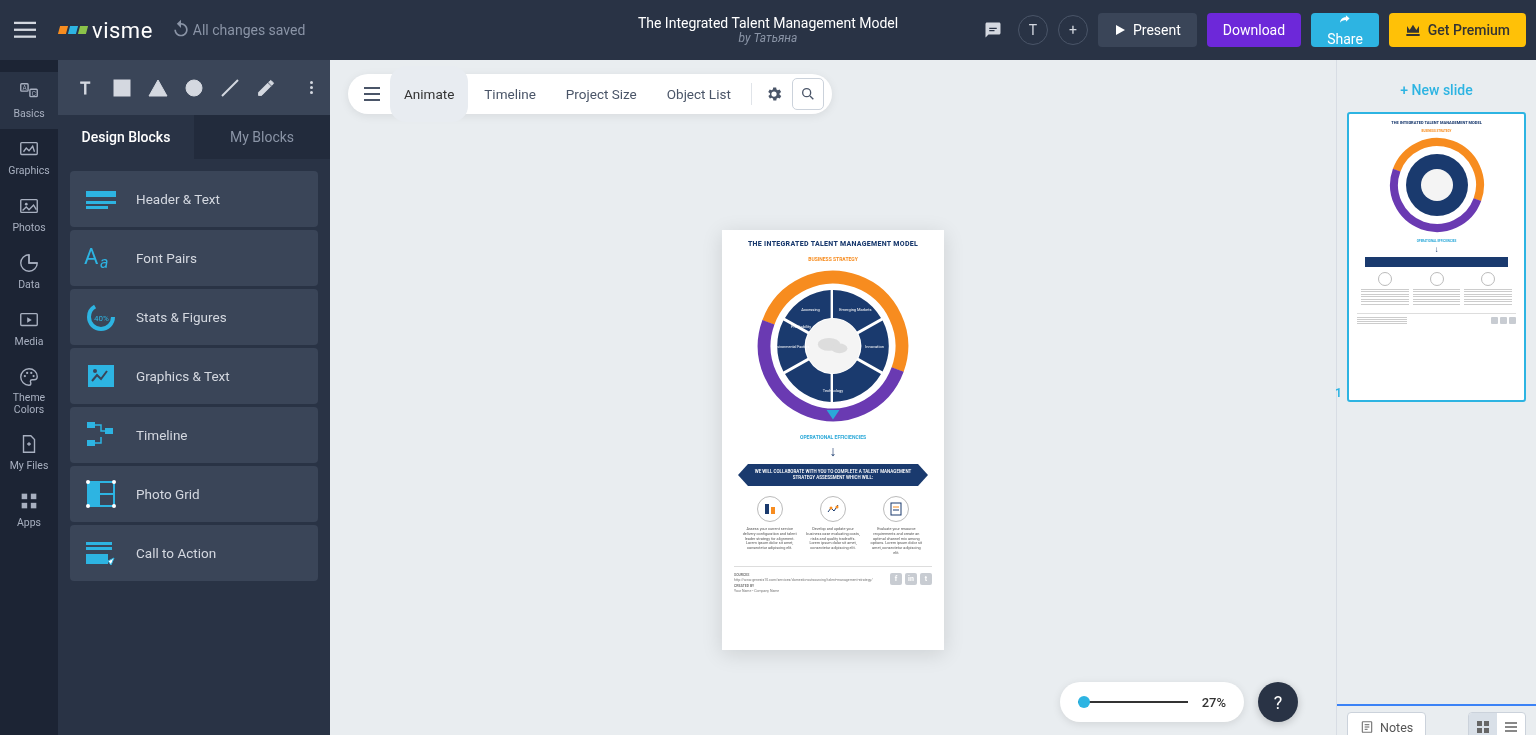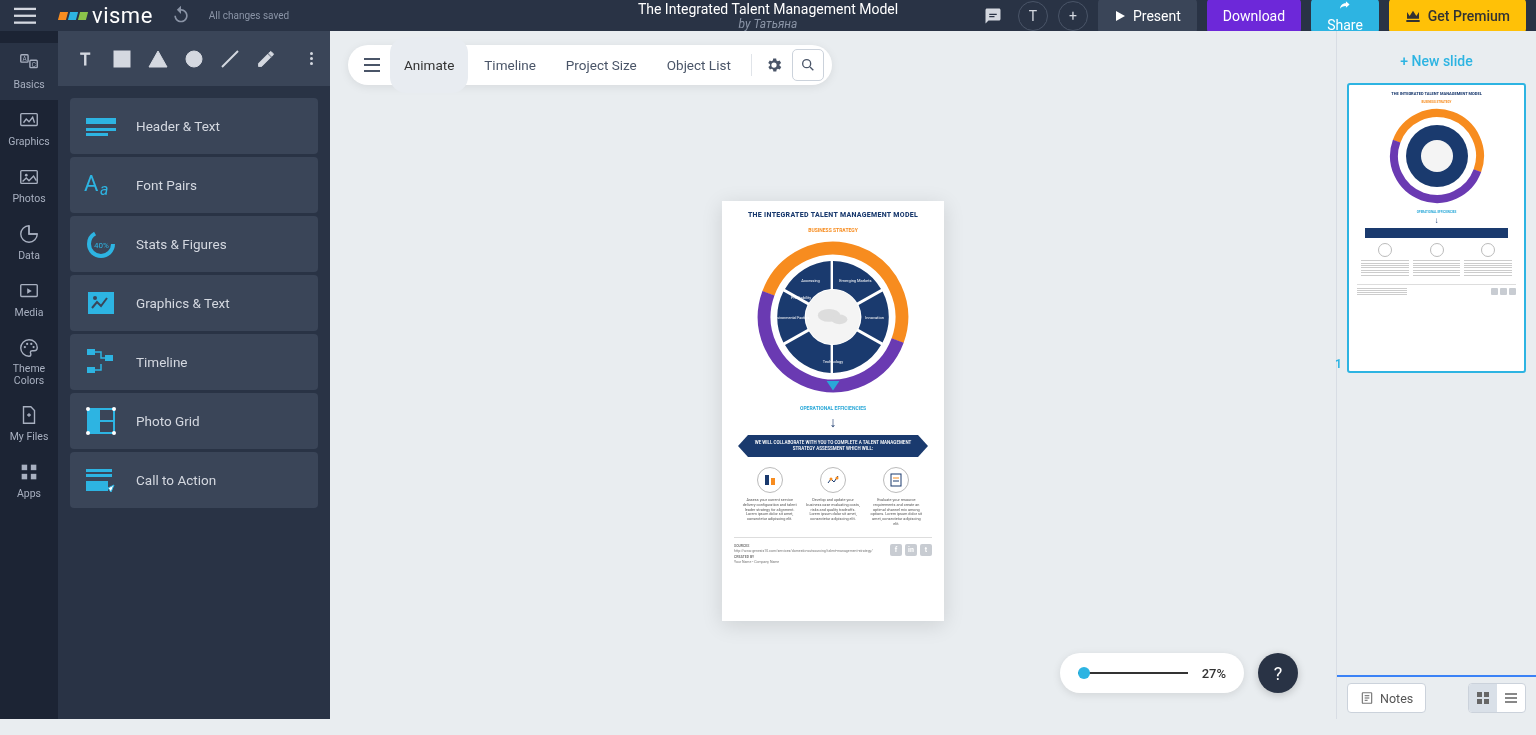--- a/index.html
+++ b/index.html
@@ -1,27 +1,27 @@
 <!DOCTYPE html>
 <html><head>
 <meta charset="utf-8">
 <style>
 * { margin: 0; padding: 0; box-sizing: border-box; font-family: -apple-system, BlinkMacSystemFont, "Segoe UI", Roboto, sans-serif; }
 body { width: 1536px; height: 735px; overflow: hidden; background: #e9edf0; }
 
 
-.topbar { height: 31px; background: #293345; display: flex; align-items: center; color: #fff; }
+.topbar { height: 60px; background: #293345; display: flex; align-items: center; color: #fff; }
 .hamburger { width: 50px; height: 47px; display: flex; align-items: center; justify-content: center; cursor: pointer; }
 .hamburger svg { width: 22px; height: 18px; }
 .logo { display: flex; align-items: center; padding: 0 8px; font-size: 22px; font-weight: 400; color: #fff; letter-spacing: 0.5px;}
 .logo-dots { display: inline-flex; margin-right: 4px; }
 .logo-dot { width: 8px; height: 8px; margin: 0 1px; transform: skewX(-15deg); }
 .undo { margin-left: 10px; cursor: pointer; }
 .undo svg { width: 20px; height: 20px; fill: #8a94a6; }
-.save-status { margin-left: 18px; color: #8a94a6; font-size: 10px; }
+.save-status { margin-left: 2px; color: #8a94a6; font-size: 14px; }
 .title-block { position: absolute; left: 50%; transform: translateX(-50%); text-align: center; }
 .title-block .title { font-size: 14px; color: #fff; }
 .title-block .author { font-size: 12px; font-style: italic; color: #8a94a6; }
 .top-right { margin-left: auto; display: flex; align-items: center; gap: 10px; padding-right: 10px; height: 100%; }
 .icon-circle { width: 30px; height: 30px; border-radius: 50%; border: 1px solid #4a5568; display: flex; align-items: center; justify-content: center; color: #d4d8e0; font-size: 14px; cursor:pointer;}
 .icon-btn-plain { width: 30px; height: 30px; display:flex;align-items:center;justify-content:center;color:#d4d8e0;cursor:pointer;}
 .btn { height: 34px; padding: 0 16px; border-radius: 4px; display: flex; align-items: center; gap: 7px; font-size: 14px; cursor: pointer; border:none; }
 .btn-present { background: #3a4558; color: #fff; }
 .btn-download { background: #6d28d9; color: #fff; }
 .btn-share { background: #2db4e2; color: #fff; flex-direction: column; }
@@ -288,20 +288,24 @@
             <path d="M3 17.25V21h3.75L17.8 9.94l-3.75-3.75L3 17.25zM20.7 7.04a1 1 0 000-1.41l-2.34-2.34a1 1 0 00-1.41 0l-1.83 1.83 3.75 3.75 1.83-1.83z" fill="#d4d8e0"></path>
           </svg>
         </div>
       <div class="more-dots">
           <span></span>
           <span></span>
           <span></span>
         </div>
     </div>
 
+    <div class="block-tabs">
+      <div class="block-tab active">Design Blocks</div>
+      <div class="block-tab">My Blocks</div>
+    </div>
 
     <div class="block-list">
       <div class="block-item">
         <div class="block-icon">
             <svg width="34" height="24">
               <rect x="2" y="4" width="30" height="6" fill="#2db4e2"></rect>
               <rect x="2" y="14" width="30" height="3" fill="#2db4e2"></rect>
               <rect x="2" y="19" width="22" height="3" fill="#2db4e2"></rect>
             </svg>
           </div>

